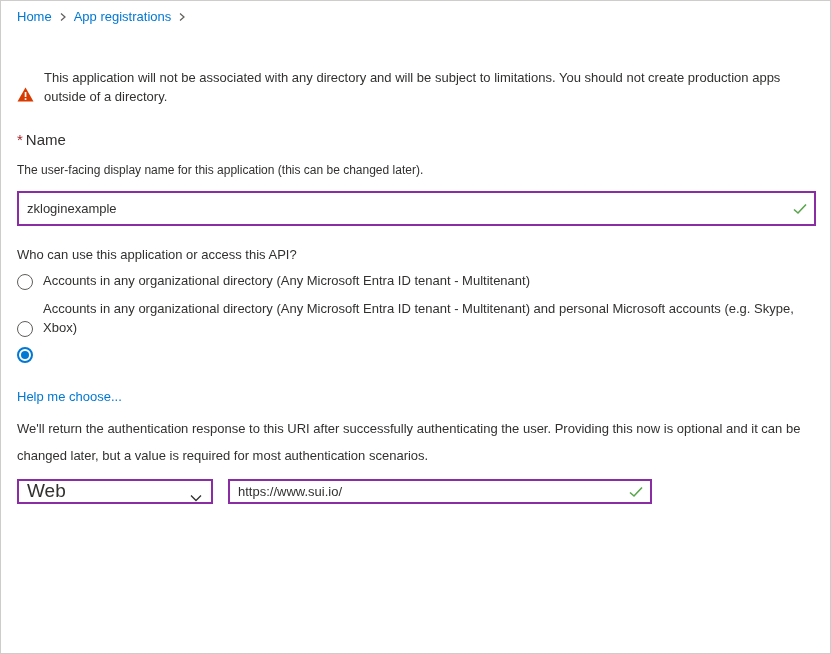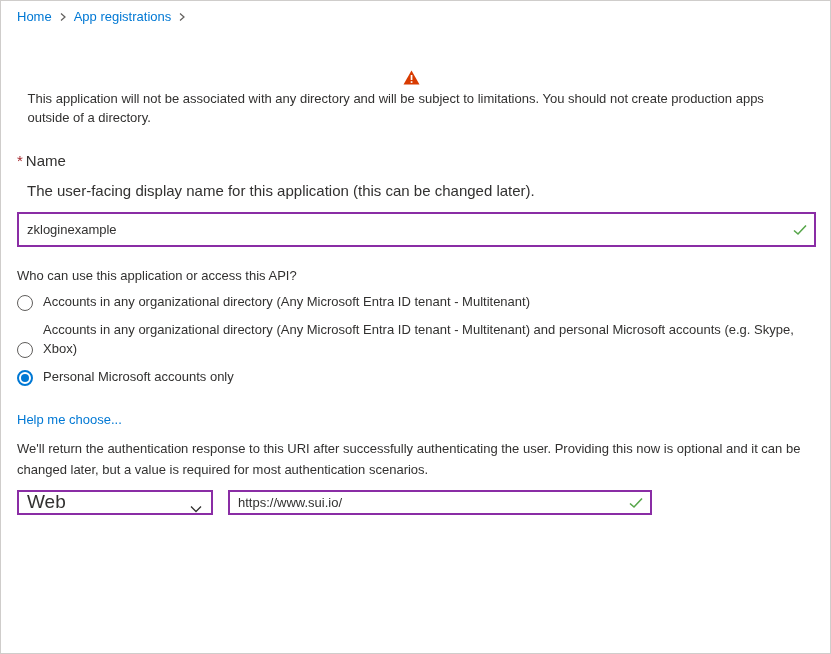--- a/index.html
+++ b/index.html
@@ -11,28 +11,28 @@
   }
   
   .breadcrumb { display:flex; align-items:center; font-size:13px; }
   .breadcrumb .crumb { color:#0078d4; text-decoration:none; cursor:pointer; }
   .crumb-sep { margin:0 7px; display:flex; align-items:center; }
   
   .title-row { display:flex; align-items:center; margin-top:9px; }
   .page-title { margin:0; font-size:24px; line-height:32px; font-weight:700; color:#1b1a19; letter-spacing:-0.2px; }
   .more-dots { margin-left:28px; margin-top:-4px; color:#484644; font-size:14px; font-weight:700; letter-spacing:1.5px; cursor:pointer; }
   
-  .warning { display:flex; align-items:center; margin-top:44px;flex-direction:column; }
+  .warning { display:flex; align-items:flex-end; margin-top:44px; }
   .warning-icon { flex:none; margin-top:2px; }
   .warning-text { margin-left:10px; font-size:13px; line-height:19px; max-width:778px; }
   
   .field-label { margin-top:24px; font-size:15px; line-height:20px; color:#323130; }
   .required-marker { color:#a4262c; margin-right:3px; }
-  .field-desc { margin-top:12px; font-size:15px; line-height:16px;margin-left:10px; }
-  .para { font-size:13px; line-height:21px; max-width:800px; }
+  .field-desc { margin-top:12px; font-size:12px; line-height:16px; }
+  .para { font-size:13px; line-height:27px; max-width:800px; }
   .section-heading { margin-top:41px; font-size:16px; line-height:21px; font-weight:400; color:#323130; }
   
   .input-wrap { position:relative; margin-top:13px; width:799px; height:35px; }
   .text-input {
     width:100%; height:100%; border:2px solid #8a2da5; border-radius:0;
     padding:0 30px 0 8px; font-size:13px; font-family:inherit; color:#323130; outline:none; background:#fff;
   }
   .check-icon { position:absolute; right:9px; top:50%; transform:translateY(-50%); line-height:0; }
   
   .question { margin-top:21px; font-size:13px; }
@@ -117,21 +117,20 @@
       <span class="radio-label">Accounts in any organizational directory (Any Microsoft Entra ID tenant - Multitenant)</span>
     </div>
     <div class="radio-row two-line">
       <span class="radio-circle"></span>
       <span class="radio-label">Accounts in any organizational directory (Any Microsoft Entra ID tenant - Multitenant) and personal Microsoft accounts (e.g. Skype, Xbox)</span>
     </div>
     <div class="radio-row">
       <span class="radio-circle selected">
           <span class="radio-dot"></span>
         </span>
-      <span class="radio-label">Personal Microsoft accounts only</span>
     </div>
   </div>
 
   <a class="help-link">Help me choose...</a>
 
   
   <div class="para redirect-desc">We'll return the authentication response to this URI after successfully authenticating the user. Providing this now is optional and it can be changed later, but a value is required for most authentication scenarios.</div>
 
   <div class="bottom-row">
     <div class="select-box">

